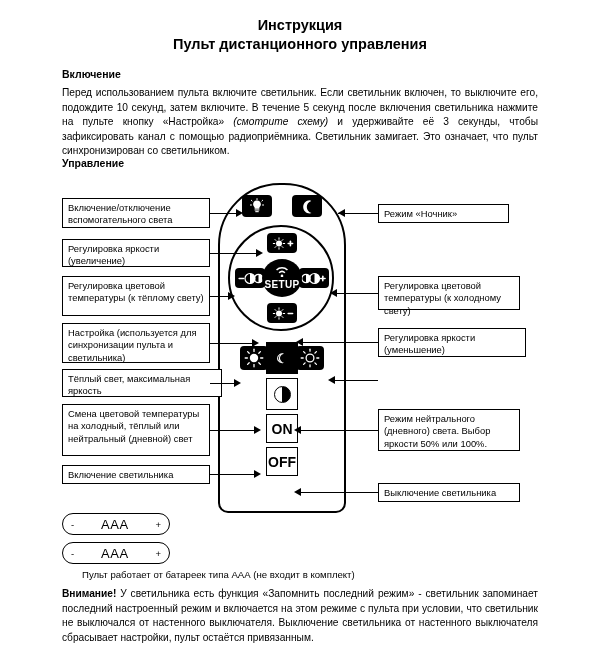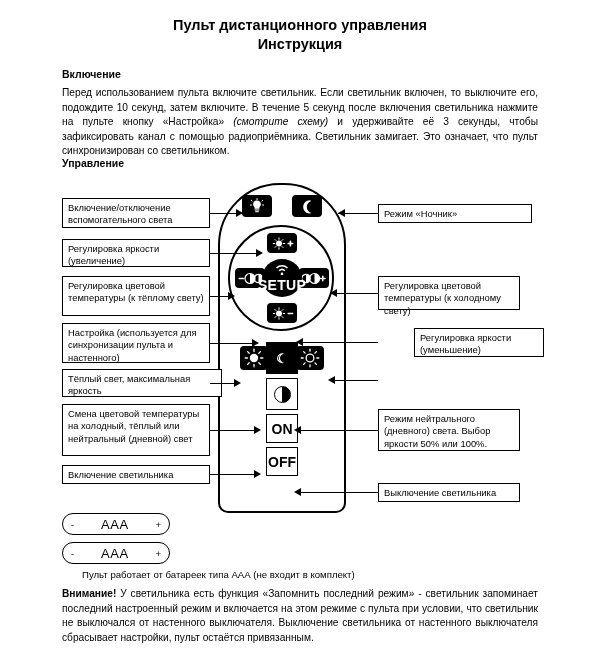--- a/index.html
+++ b/index.html
@@ -138,21 +138,21 @@
   #btn-setup {
     left: 44px;
     top: 76px;
     width: 40px;
     height: 38px;
     border-radius: 50%;
     flex-direction: column;
     gap: 1px;
   }
   #btn-setup .setup-label {
-    font-size: 14px;
+    font-size: 10px;
     letter-spacing: 0.3px;
   }
   
   #btn-warm-max {
     left: 22px;
     top: 163px;
     width: 28px;
     height: 24px;
   }
   #btn-cold-max {
@@ -250,22 +250,22 @@
     font-size: 9.6px;
     padding-left: 20px;
   }
 </style>
 </head>
 <body>
 
 <div class="page">
 
   <div class="title">
+    <div>Инструкция</div>
     <div>Пульт дистанционного управления</div>
-    <div>Инструкция</div>
   </div>
 
   <div class="section-head" id="setup-head">Включение</div>
   <div class="para" id="setup-para"><span>Перед использованием пульта включите светильник. Если светильник включен, то выключите его, подождите 10 секунд, затем включите. В течение 5 секунд после включения светильника нажмите на пульте кнопку «Настройка» </span><span class="italic">(смотрите схему)</span><span> и удерживайте её 3 секунды, чтобы зафиксировать канал с помощью радиоприёмника. Светильник замигает. Это означает, что пульт синхронизирован со светильником.</span></div>
 
   <div class="section-head" id="control-head">Управление</div>
 
   <div class="remote">
     <div class="remote-shell"></div>
     <div class="dial"></div>
@@ -415,45 +415,45 @@
   <div class="arrow arrow-right" style="left:236px; top:209px;"></div>
 
   <div class="callout" style="left:62px; top:239px; width:148px; height:28px;">Регулировка яркости (увеличение)</div>
   <div class="lead" style="left:210px; top:253px; width:50px;"></div>
   <div class="arrow arrow-right" style="left:256px; top:249px;"></div>
 
   <div class="callout" style="left:62px; top:276px; width:148px; height:40px;">Регулировка цветовой температуры (к тёплому свету)</div>
   <div class="lead" style="left:210px; top:296px; width:22px;"></div>
   <div class="arrow arrow-right" style="left:228px; top:292px;"></div>
 
-  <div class="callout" style="left:62px; top:323px; width:148px; height:40px;">Настройка (используется для синхронизации пульта и настенного)</div>
+  <div class="callout" style="left:62px; top:323px; width:148px; height:40px;">Настройка (используется для синхронизации пульта и светильника)</div>
   <div class="lead" style="left:210px; top:343px; width:46px;"></div>
   <div class="arrow arrow-right" style="left:252px; top:339px;"></div>
 
   <div class="callout" style="left:62px; top:369px; width:160px; height:28px;">Тёплый свет, максимальная яркость</div>
   <div class="lead" style="left:210px; top:383px; width:28px;"></div>
   <div class="arrow arrow-right" style="left:234px; top:379px;"></div>
 
   <div class="callout" style="left:62px; top:404px; width:148px; height:52px;">Смена цветовой температуры на холодный, тёплый или нейтральный (дневной) свет</div>
   <div class="lead" style="left:210px; top:430px; width:48px;"></div>
   <div class="arrow arrow-right" style="left:254px; top:426px;"></div>
 
   <div class="callout" style="left:62px; top:465px; width:148px; height:19px;">Включение светильника</div>
   <div class="lead" style="left:210px; top:474px; width:48px;"></div>
   <div class="arrow arrow-right" style="left:254px; top:470px;"></div>
 
-  <div class="callout" style="left:378px; top:204px; width:154px; height:19px;">Режим «Ночник»</div>
+  <div class="callout" style="left:378px; top:204px; width:131px; height:19px;">Режим «Ночник»</div>
   <div class="lead" style="left:338px; top:213px; width:40px;"></div>
   <div class="arrow arrow-left" style="left:338px; top:209px;"></div>
 
   <div class="callout" style="left:378px; top:276px; width:142px; height:34px;">Регулировка цветовой температуры (к холодному свету)</div>
   <div class="lead" style="left:332px; top:293px; width:46px;"></div>
   <div class="arrow arrow-left" style="left:330px; top:289px;"></div>
 
-  <div class="callout" style="left:378px; top:328px; width:130px; height:29px;margin-left:36px;">Регулировка яркости (уменьшение)</div>
+  <div class="callout" style="left:378px; top:328px; width:148px; height:29px;">Регулировка яркости (уменьшение)</div>
   <div class="lead" style="left:298px; top:342px; width:80px;"></div>
   <div class="arrow arrow-left" style="left:296px; top:338px;"></div>
 
   <div class="lead" style="left:330px; top:380px; width:48px;"></div>
   <div class="arrow arrow-left" style="left:328px; top:376px;"></div>
 
   <div class="callout" style="left:378px; top:409px; width:142px; height:42px;">Режим нейтрального (дневного) света. Выбор яркости 50% или 100%.</div>
   <div class="lead" style="left:296px; top:430px; width:82px;"></div>
   <div class="arrow arrow-left" style="left:294px; top:426px;"></div>
 

